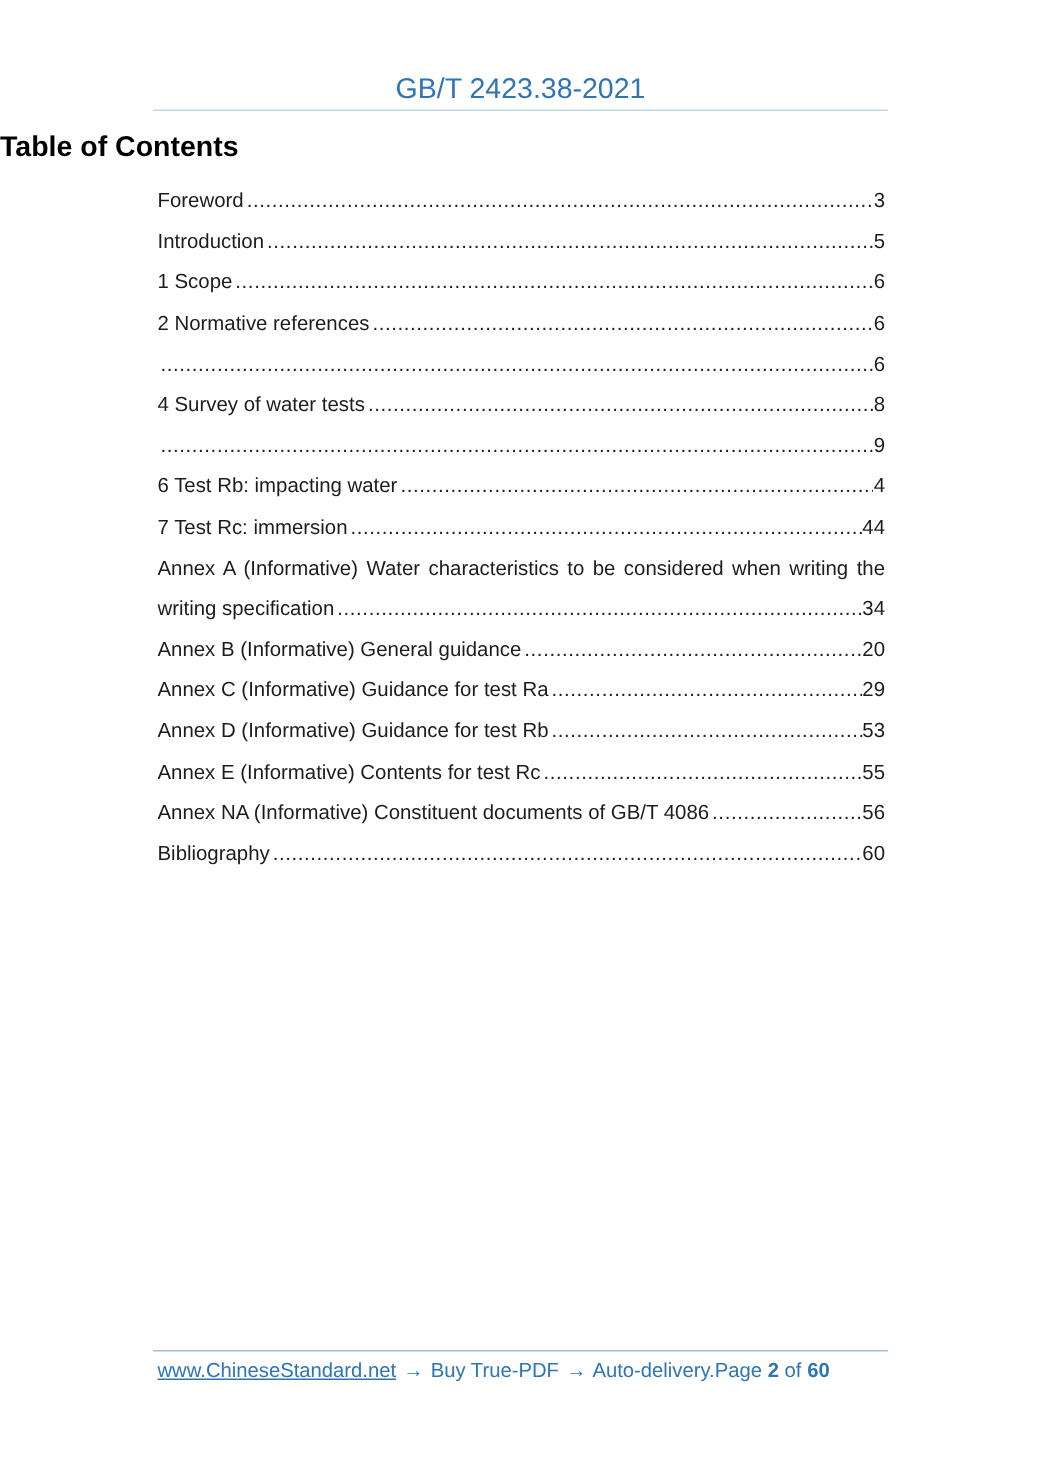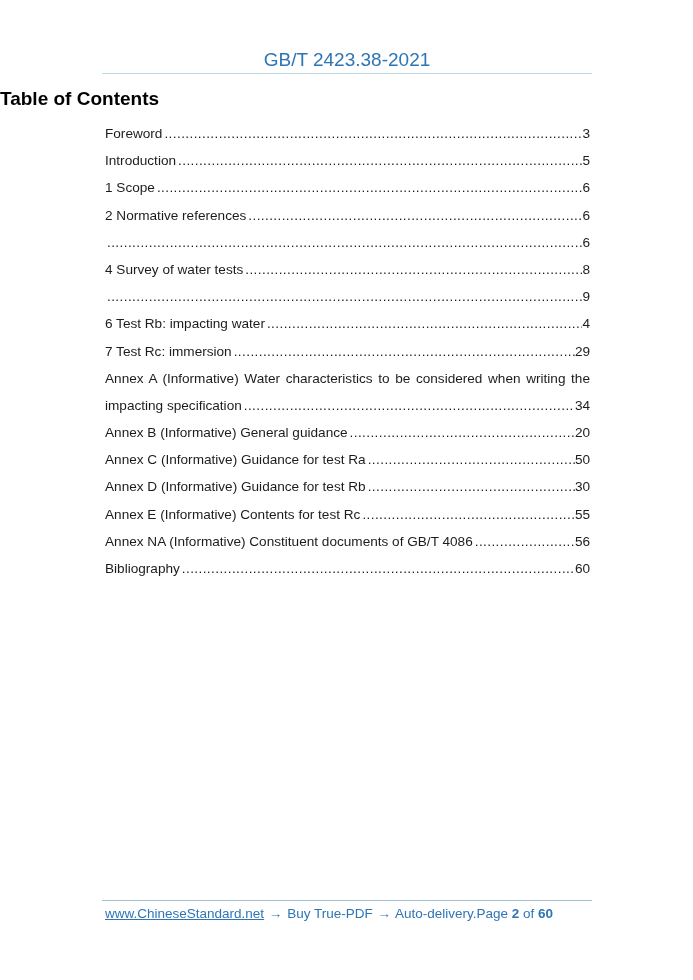--- a/index.html
+++ b/index.html
@@ -110,42 +110,42 @@
       <span class="toc-page">9</span>
     </div>
     <div class="toc-row has-page">
       <span class="toc-label">6 Test Rb: impacting water</span>
       <span class="toc-dots">....................................................................................................................................................................................................................................................................</span>
       <span class="toc-page">4</span>
     </div>
     <div class="toc-row has-page">
       <span class="toc-label">7 Test Rc: immersion</span>
       <span class="toc-dots">....................................................................................................................................................................................................................................................................</span>
-      <span class="toc-page">29</span>
+      <span class="toc-page">44</span>
     </div>
     <div class="toc-row full"><span class="toc-label">Annex A (Informative) Water characteristics to be considered when writing the</span></div>
     <div class="toc-row has-page">
-      <span class="toc-label">impacting specification</span>
+      <span class="toc-label">writing specification</span>
       <span class="toc-dots">....................................................................................................................................................................................................................................................................</span>
       <span class="toc-page">34</span>
     </div>
     <div class="toc-row has-page">
       <span class="toc-label">Annex B (Informative) General guidance</span>
       <span class="toc-dots">....................................................................................................................................................................................................................................................................</span>
       <span class="toc-page">20</span>
     </div>
     <div class="toc-row has-page">
       <span class="toc-label">Annex C (Informative) Guidance for test Ra</span>
       <span class="toc-dots">....................................................................................................................................................................................................................................................................</span>
-      <span class="toc-page">50</span>
+      <span class="toc-page">29</span>
     </div>
     <div class="toc-row has-page">
       <span class="toc-label">Annex D (Informative) Guidance for test Rb</span>
       <span class="toc-dots">....................................................................................................................................................................................................................................................................</span>
-      <span class="toc-page">30</span>
+      <span class="toc-page">53</span>
     </div>
     <div class="toc-row has-page">
       <span class="toc-label">Annex E (Informative) Contents for test Rc</span>
       <span class="toc-dots">....................................................................................................................................................................................................................................................................</span>
       <span class="toc-page">55</span>
     </div>
     <div class="toc-row has-page">
       <span class="toc-label">Annex NA (Informative) Constituent documents of GB/T 4086</span>
       <span class="toc-dots">....................................................................................................................................................................................................................................................................</span>
       <span class="toc-page">56</span>

